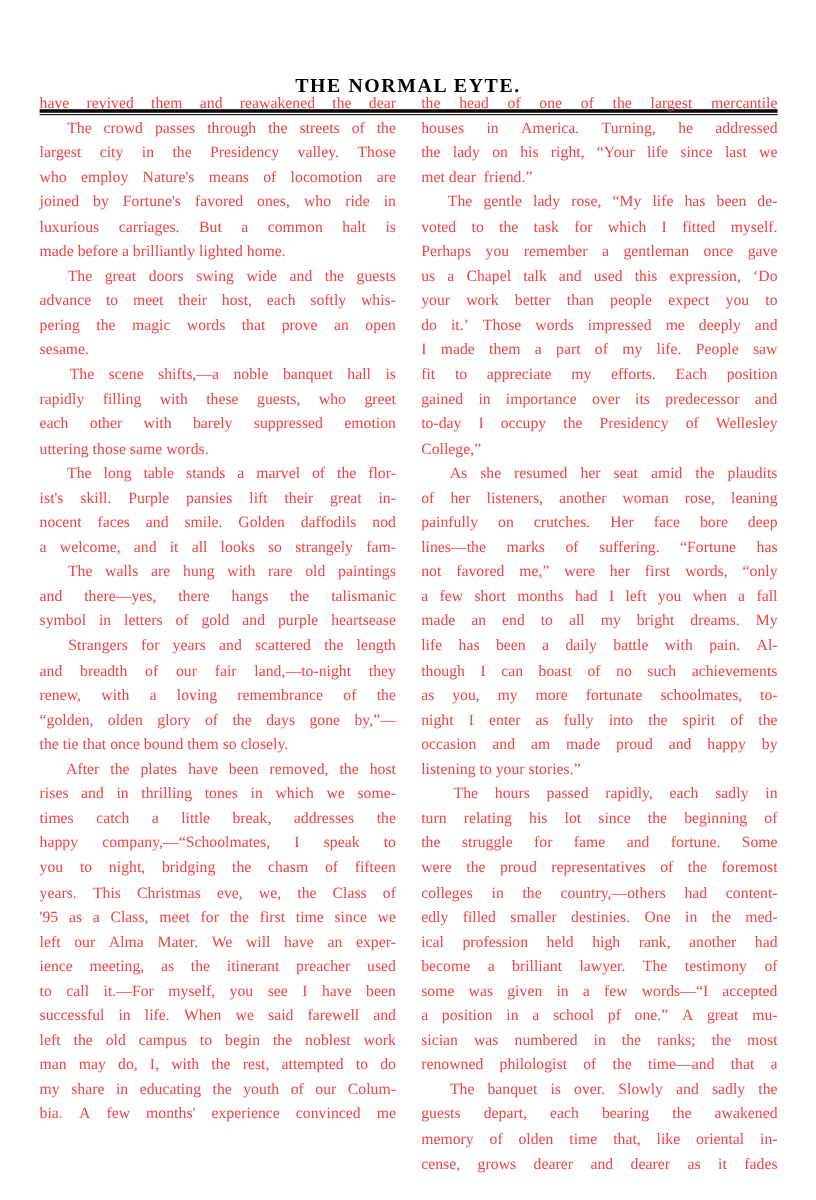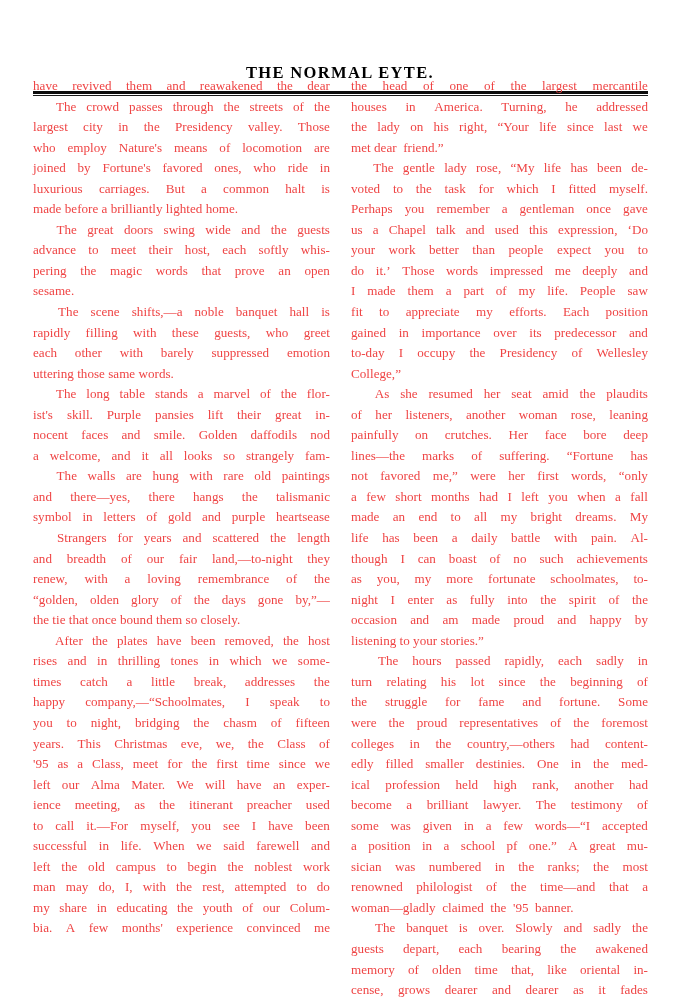--- a/index.html
+++ b/index.html
@@ -206,21 +206,20 @@
           <span class="line j"><span>the</span><span>struggle</span><span>for</span><span>fame</span><span>and</span><span>fortune.</span><span>Some</span></span>
           <span class="line j"><span>were</span><span>the</span><span>proud</span><span>representatives</span><span>of</span><span>the</span><span>foremost</span></span>
           <span class="line j"><span>colleges</span><span>in</span><span>the</span><span>country,—others</span><span>had</span><span>content-</span></span>
           <span class="line j"><span>edly</span><span>filled</span><span>smaller</span><span>destinies.</span><span>One</span><span>in</span><span>the</span><span>med-</span></span>
           <span class="line j"><span>ical</span><span>profession</span><span>held</span><span>high</span><span>rank,</span><span>another</span><span>had</span></span>
           <span class="line j"><span>become</span><span>a</span><span>brilliant</span><span>lawyer.</span><span>The</span><span>testimony</span><span>of</span></span>
           <span class="line j"><span>some</span><span>was</span><span>given</span><span>in</span><span>a</span><span>few</span><span>words—“I</span><span>accepted</span></span>
           <span class="line j"><span>a</span><span>position</span><span>in</span><span>a</span><span>school</span><span>pf</span><span>one.”</span><span>A</span><span>great</span><span>mu-</span></span>
           <span class="line j"><span>sician</span><span>was</span><span>numbered</span><span>in</span><span>the</span><span>ranks;</span><span>the</span><span>most</span></span>
           <span class="line j"><span>renowned</span><span>philologist</span><span>of</span><span>the</span><span>time—and</span><span>that</span><span>a</span></span>
-          <span class="line">woman—gladly  claimed  the  '95  banner.</span>
         </p>
         <p class="para">
           <span class="line j"><span class="indent"></span><span>The</span><span>banquet</span><span>is</span><span>over.</span><span>Slowly</span><span>and</span><span>sadly</span><span>the</span></span>
           <span class="line j"><span>guests</span><span>depart,</span><span>each</span><span>bearing</span><span>the</span><span>awakened</span></span>
           <span class="line j"><span>memory</span><span>of</span><span>olden</span><span>time</span><span>that,</span><span>like</span><span>oriental</span><span>in-</span></span>
           <span class="line j"><span>cense,</span><span>grows</span><span>dearer</span><span>and</span><span>dearer</span><span>as</span><span>it</span><span>fades</span></span>
         </p>
       </div>
   </div>
 

